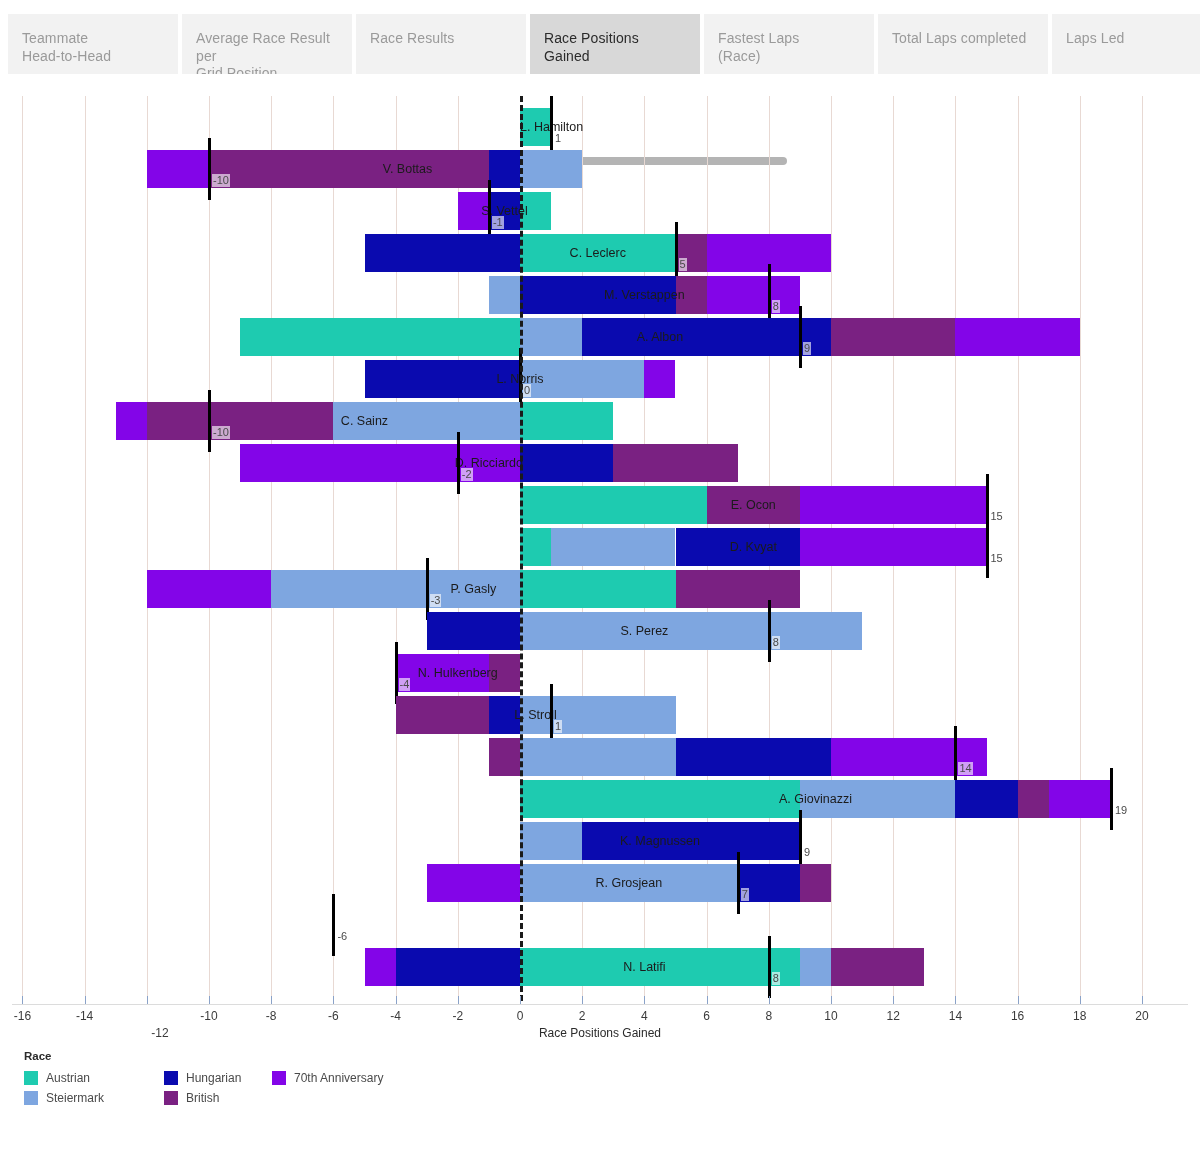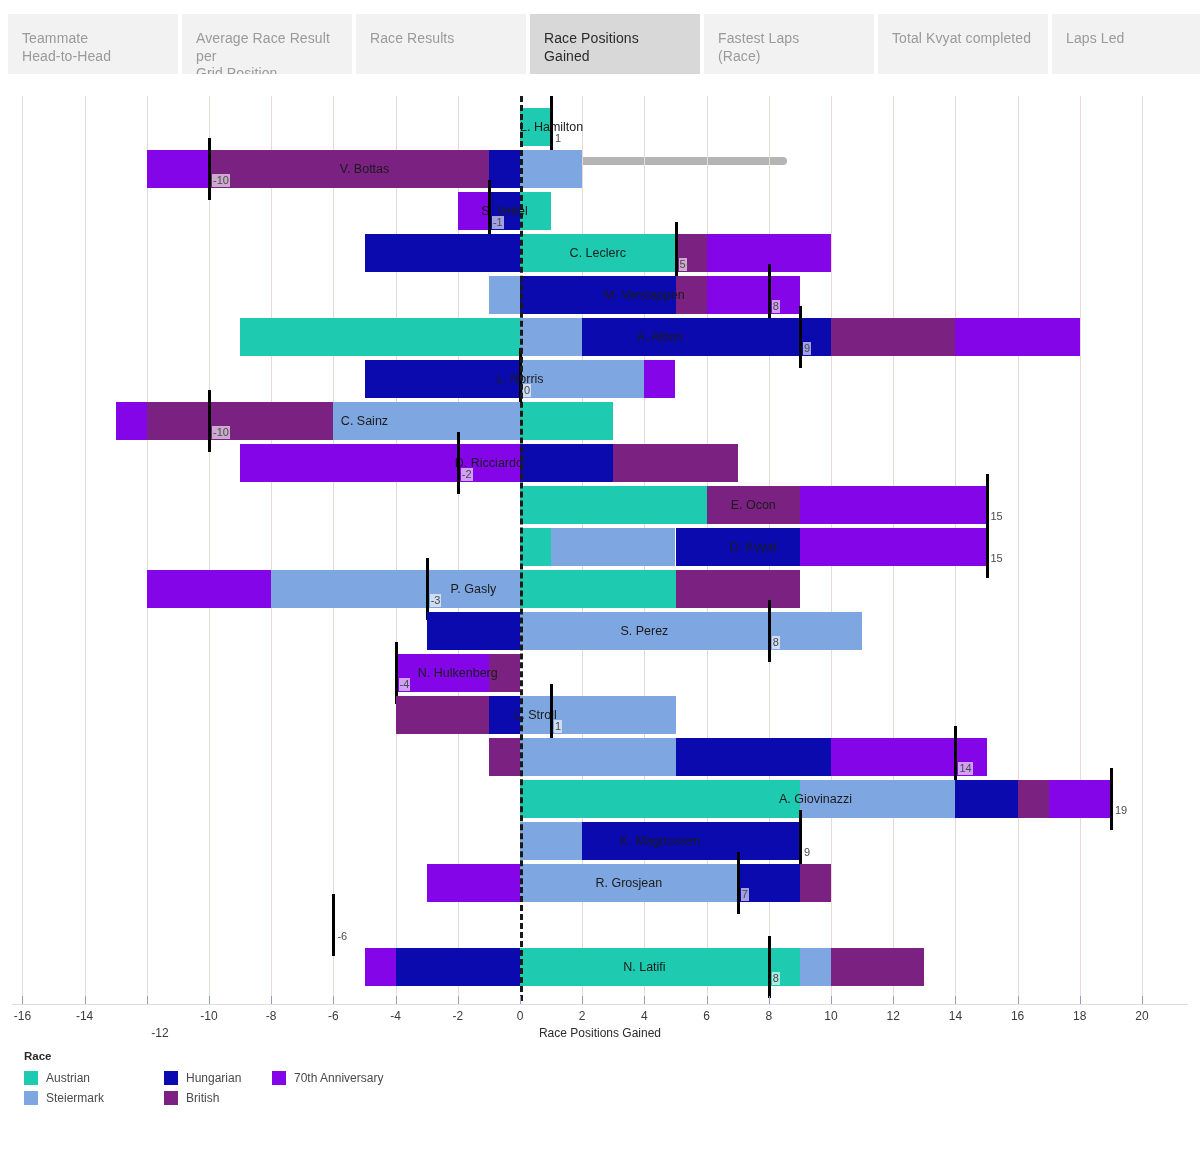--- a/index.html
+++ b/index.html
@@ -46,21 +46,21 @@
 <div id="tabbar">
     <div class="tab" style="left: 8px; width: 172px;">Teammate
 Head-to-Head</div>
     <div class="tab" style="left: 182px; width: 172px;">Average Race Result per
 Grid Position</div>
     <div class="tab" style="left: 356px; width: 172px;">Race Results</div>
     <div class="tab" style="left: 704px; width: 172px;">Fastest Laps
 (Race)</div>
     <div class="tab active" style="left: 530px; width: 172px;">Race Positions
 Gained</div>
-    <div class="tab" style="left: 878px; width: 172px;">Total Kvyat completed</div>
+    <div class="tab" style="left: 878px; width: 172px;">Total Laps completed</div>
     <div class="tab" style="left: 1052px; width: 168px;">Laps Led</div>
   </div>
 <div id="scroll-track">
   <div id="scroll-thumb"></div>
 </div>
 
 <div id="plot">
     <div class="vgrid" style="left: 22px;"></div>
     <div class="vgrid" style="left: 85px;"></div>
     <div class="vgrid" style="left: 147px;"></div>
@@ -83,21 +83,21 @@
       <div class="seg" title="L. Hamilton · Austrian · +1" style="left: 520px; width: 31.1px; background: rgb(30, 203, 176);"></div>
       <div class="rowlabel" style="left: 520px; width: 31.1px;">L. Hamilton</div>
     </div>
     <div class="marker" style="left: 550.1px; top: 0px; height: 62px;"></div>
     <div class="mval onbar" style="left: 554.1px; top: 36px;">1</div>
     <div class="row" style="top: 54px; left: 0px; width: 1200px;">
       <div class="seg" title="V. Bottas · Hungarian · -1" style="left: 488.9px; width: 31.1px; background: rgb(10, 10, 175);"></div>
       <div class="seg" title="V. Bottas · British · -9" style="left: 209px; width: 279.9px; background: rgb(122, 33, 130);"></div>
       <div class="seg" title="V. Bottas · 70th Anniversary · -2" style="left: 146.8px; width: 62.2px; background: rgb(131, 5, 232);"></div>
       <div class="seg" title="V. Bottas · Steiermark · +2" style="left: 520px; width: 62.2px; background: rgb(126, 166, 224);"></div>
-      <div class="rowlabel" style="left: 146.8px; width: 435.4px;">V. Bottas</div>
+      <div class="rowlabel" style="left: 146.8px; width: 435.4px; padding-left: 43px;">V. Bottas</div>
     </div>
     <div class="marker" style="left: 208px; top: 42px; height: 62px;"></div>
     <div class="mval onbar" style="left: 212px; top: 78px;">-10</div>
     <div class="row" style="top: 96px; left: 0px; width: 1200px;">
       <div class="seg" title="S. Vettel · Hungarian · -1" style="left: 488.9px; width: 31.1px; background: rgb(10, 10, 175);"></div>
       <div class="seg" title="S. Vettel · 70th Anniversary · -1" style="left: 457.8px; width: 31.1px; background: rgb(131, 5, 232);"></div>
       <div class="seg" title="S. Vettel · Austrian · +1" style="left: 520px; width: 31.1px; background: rgb(30, 203, 176);"></div>
       <div class="rowlabel" style="left: 457.8px; width: 93.3px;">S. Vettel</div>
     </div>
     <div class="marker" style="left: 487.9px; top: 84px; height: 62px;"></div>

